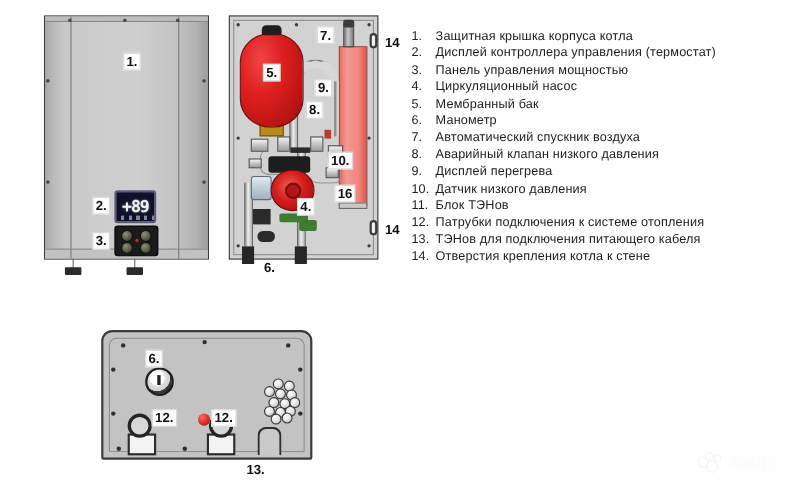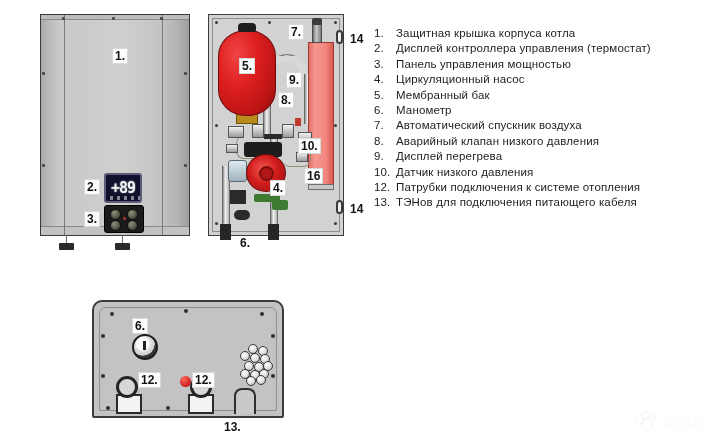--- a/index.html
+++ b/index.html
@@ -432,26 +432,34 @@
     </div>
     <div class="row">
       <span class="num">9.</span>
       <span class="txt">Дисплей перегрева</span>
     </div>
     <div class="row">
       <span class="num">10.</span>
       <span class="txt">Датчик низкого давления</span>
     </div>
     <div class="row">
+      <span class="num">11.</span>
+      <span class="txt">Блок ТЭНов</span>
+    </div>
+    <div class="row">
       <span class="num">12.</span>
       <span class="txt">Патрубки подключения к системе отопления</span>
     </div>
     <div class="row">
       <span class="num">13.</span>
       <span class="txt">ТЭНов для подключения питающего кабеля</span>
+    </div>
+    <div class="row">
+      <span class="num">14.</span>
+      <span class="txt">Отверстия крепления котла к стене</span>
     </div>
   </div>
 
   <div id="wm">
     <span class="glyph">
       <i style="left:0;top:4px;width:8px;height:8px"></i>
       <i style="left:7px;top:0;width:6px;height:6px"></i>
       <i style="left:8px;top:8px;width:9px;height:9px"></i>
       <i style="left:15px;top:2px;width:5px;height:5px"></i>
     </span>

